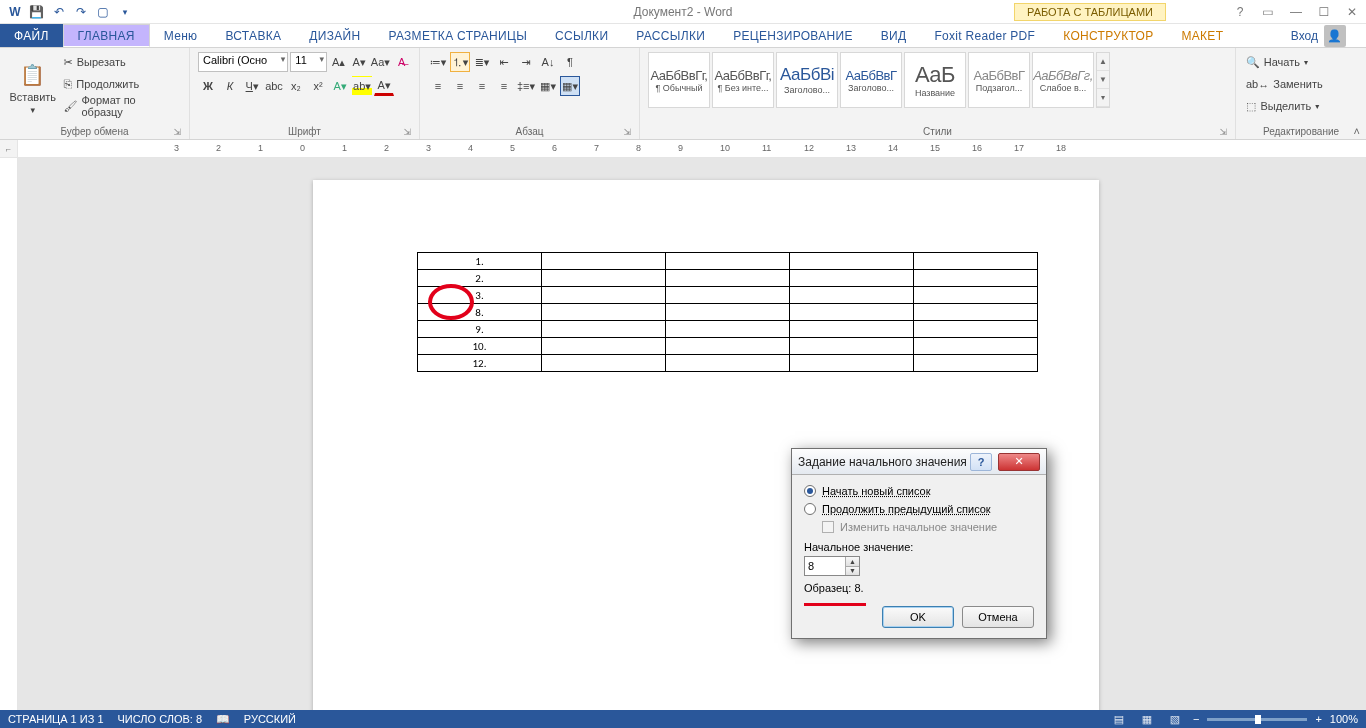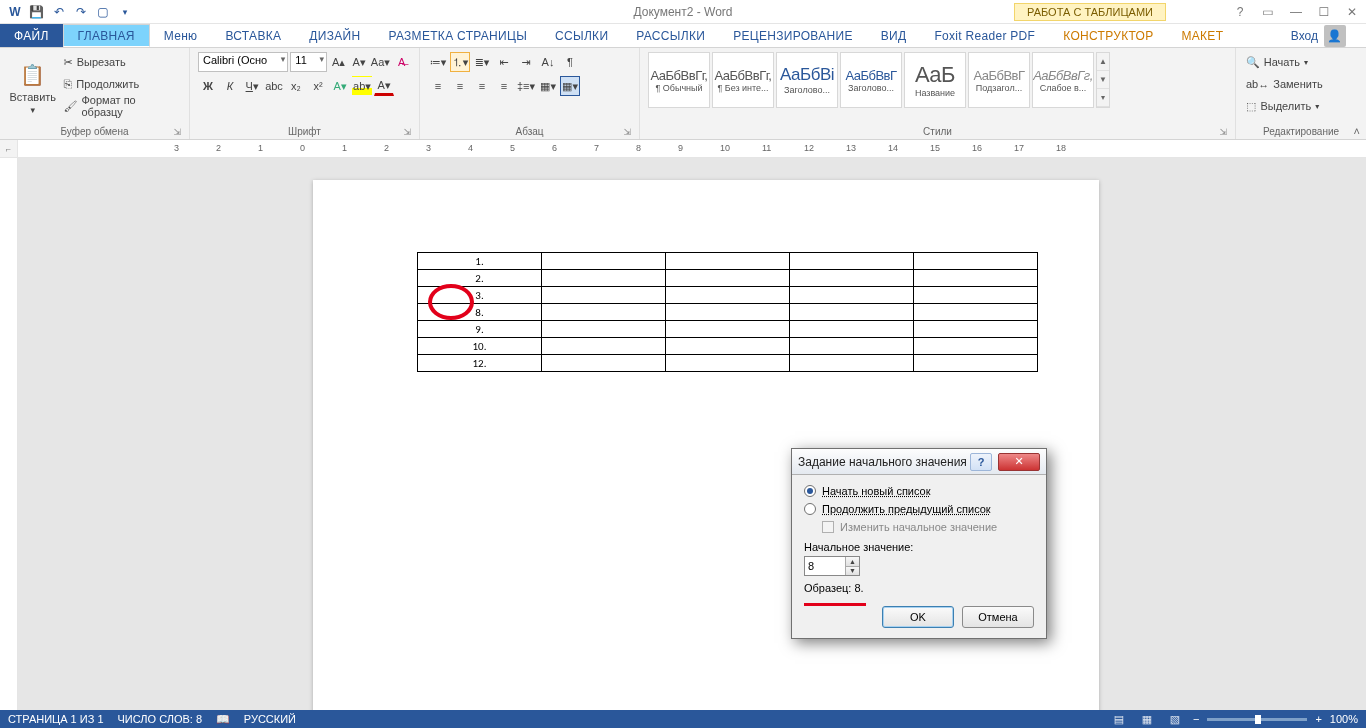--- a/index.html
+++ b/index.html
@@ -11,21 +11,21 @@
 .qat-item { width: 18px; height: 18px; display: flex; align-items: center; justify-content: center; font-size: 12px; color: #2a579a; cursor: pointer; }
 .doc-title { position: absolute; left: 50%; transform: translateX(-50%); color: #777; font-size: 12px; }
 .table-tools { position: absolute; right: 200px; background: #fff3c2; border: 1px solid #f2d56b; padding: 2px 12px; font-size: 11px; color: #7a5c00; }
 .win-controls { position: absolute; right: 4px; display: flex; gap: 8px; color: #777; font-size: 12px; }
 .win-controls span { width: 20px; text-align: center; cursor: pointer; }
 
 
 .tabs { height: 24px; background: #fff; display: flex; align-items: stretch; font-size: 12px; border-bottom: 1px solid #d4d4d4; }
 .tab { padding: 0 14px; display: flex; align-items: center; color: #2a579a; cursor: pointer; text-transform: uppercase; letter-spacing: 0.3px; }
 .tab.file { background: #2a579a; color: #fff; }
-.tab.active { border: 1px solid #d4d4d4; border-bottom: 1px solid #fff; background: #7dd3fc; font-weight: 400; }
+.tab.active { border: 1px solid #d4d4d4; border-bottom: 1px solid #fff; background: #c4b5fd; font-weight: 400; }
 .tab.contextual1 { color: #cc7a00; }
 .tab.contextual2 { color: #cc7a00; }
 .tabs-right { margin-left: auto; display: flex; align-items: center; padding-right: 20px; font-size: 12px; color: #2a579a; gap: 6px; }
 .avatar { width: 22px; height: 22px; background: #c0c0c0; border-radius: 2px; display:flex; align-items:center; justify-content:center; color:#fff; font-size:12px;}
 
 
 .ribbon { height: 92px; background: #f3f3f3; border-bottom: 1px solid #d4d4d4; display: flex; position: relative; }
 .group { border-right: 1px solid #e0e0e0; padding: 4px 8px 2px 8px; display: flex; flex-direction: column; justify-content: space-between; }
 .group-body { flex: 1; display: flex; gap: 4px; }
 .group-label { text-align: center; font-size: 10px; color: #666; padding-top: 2px; position:relative;}

